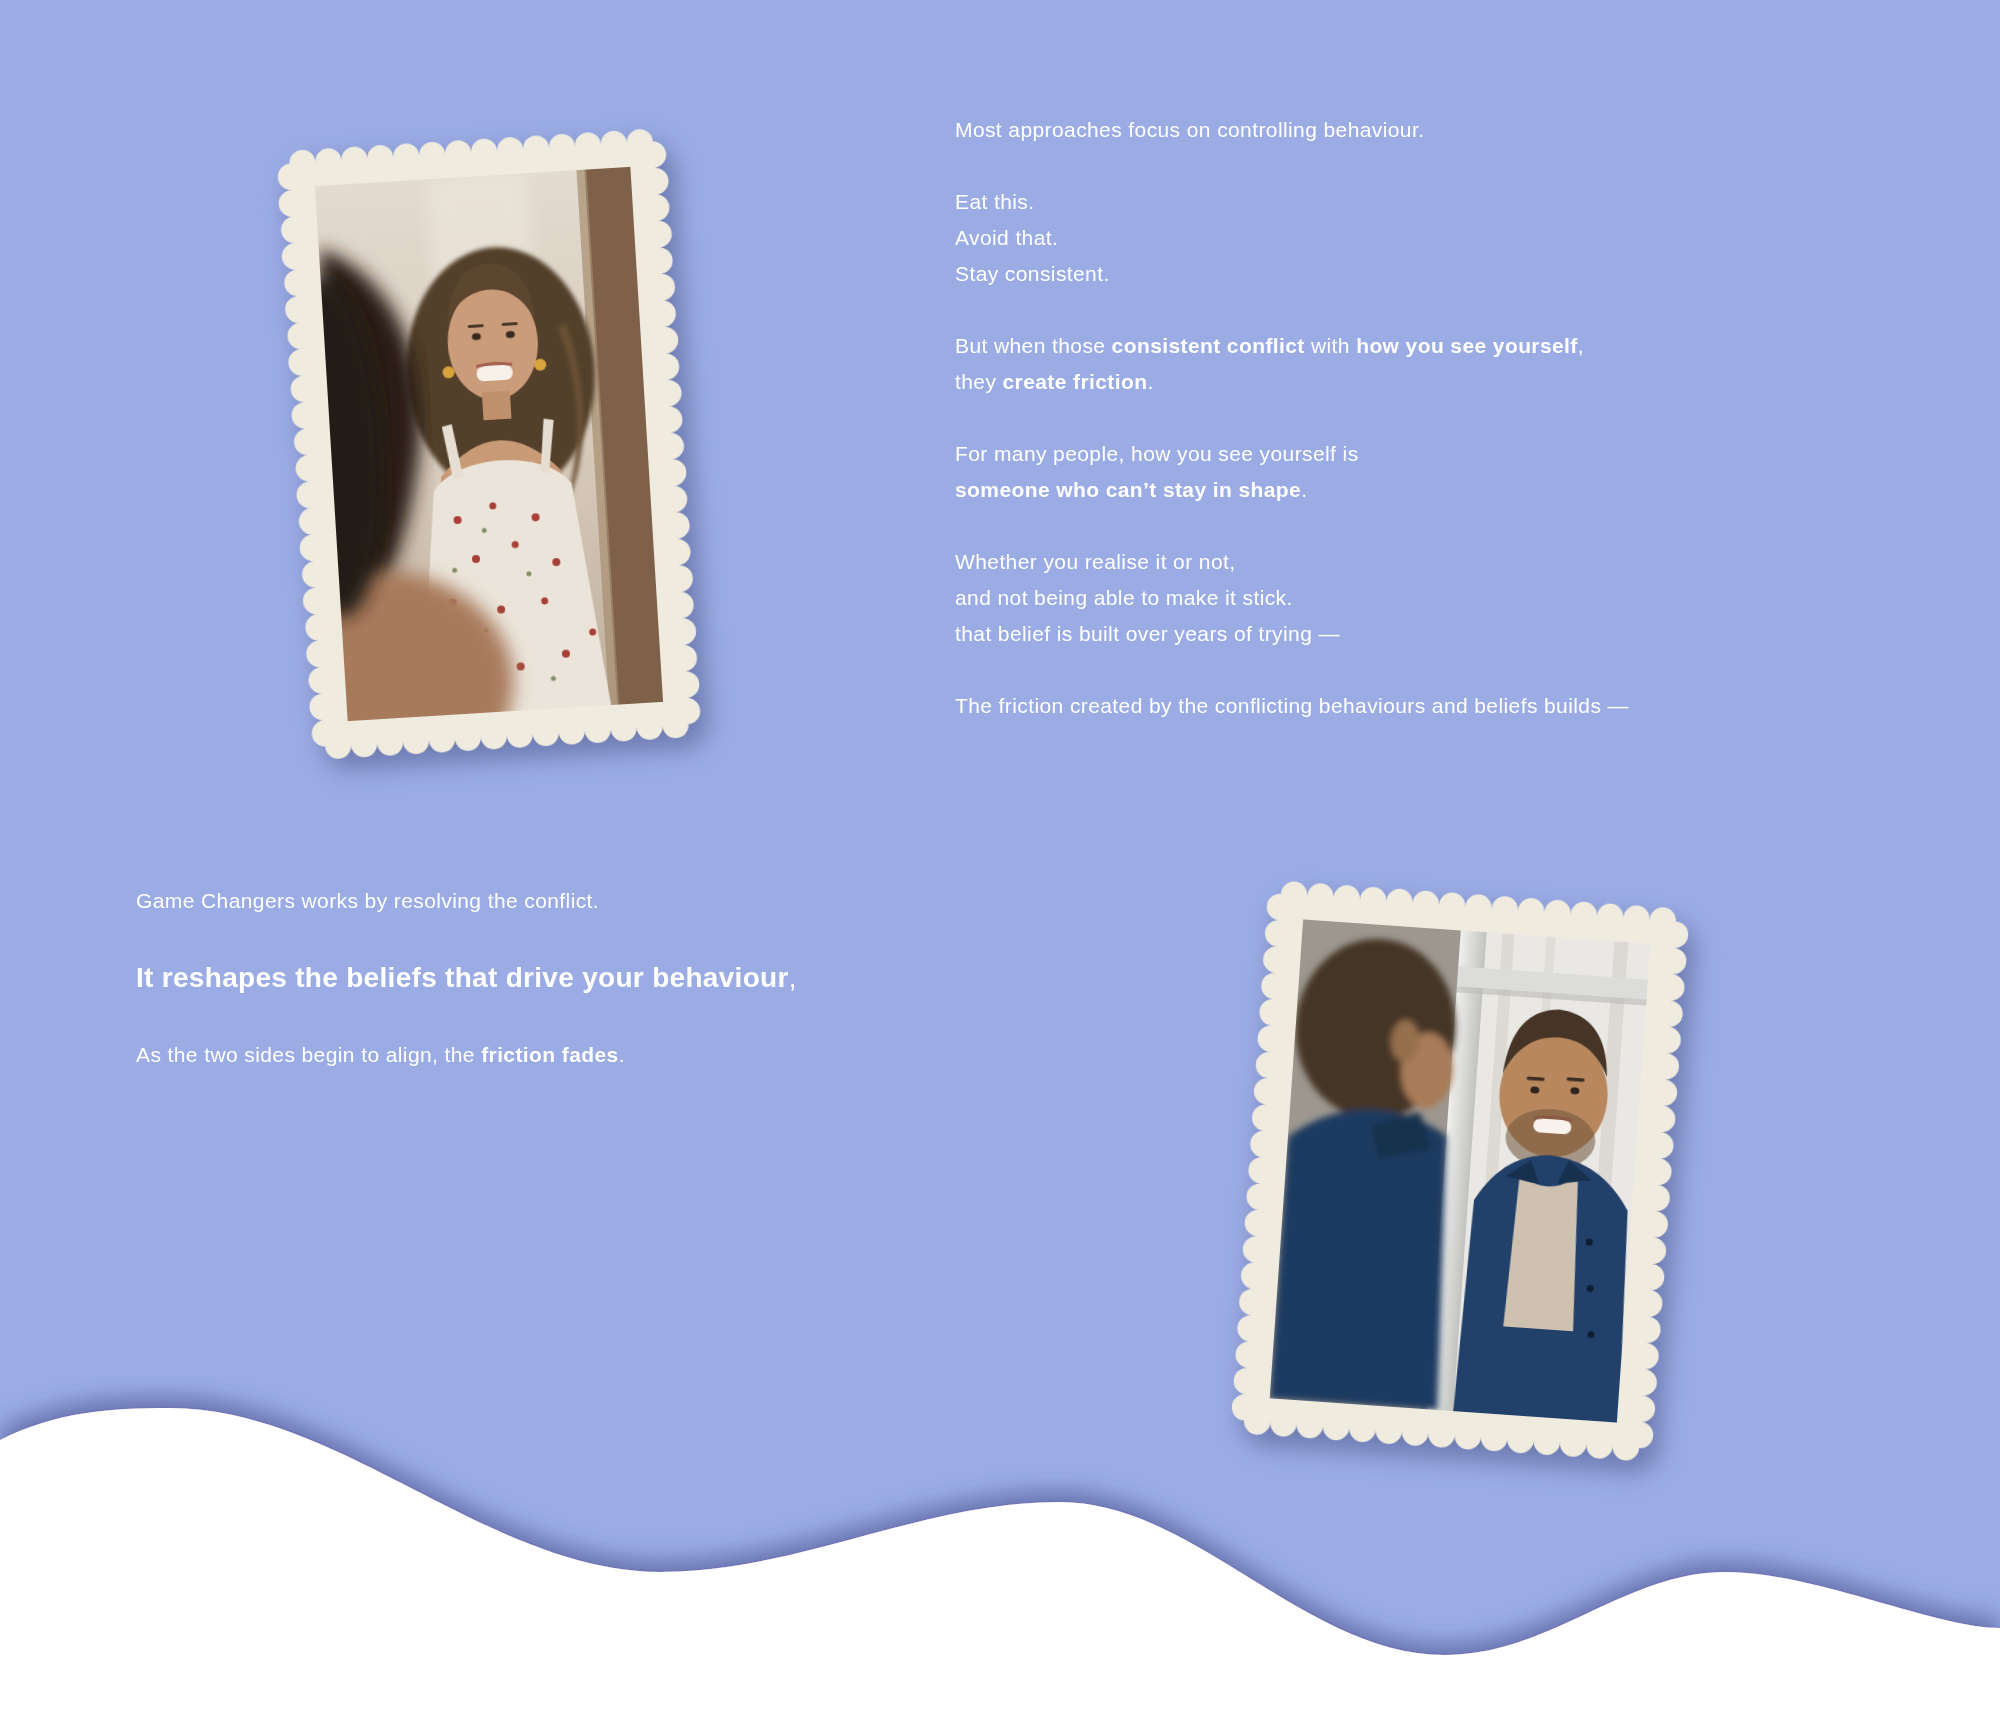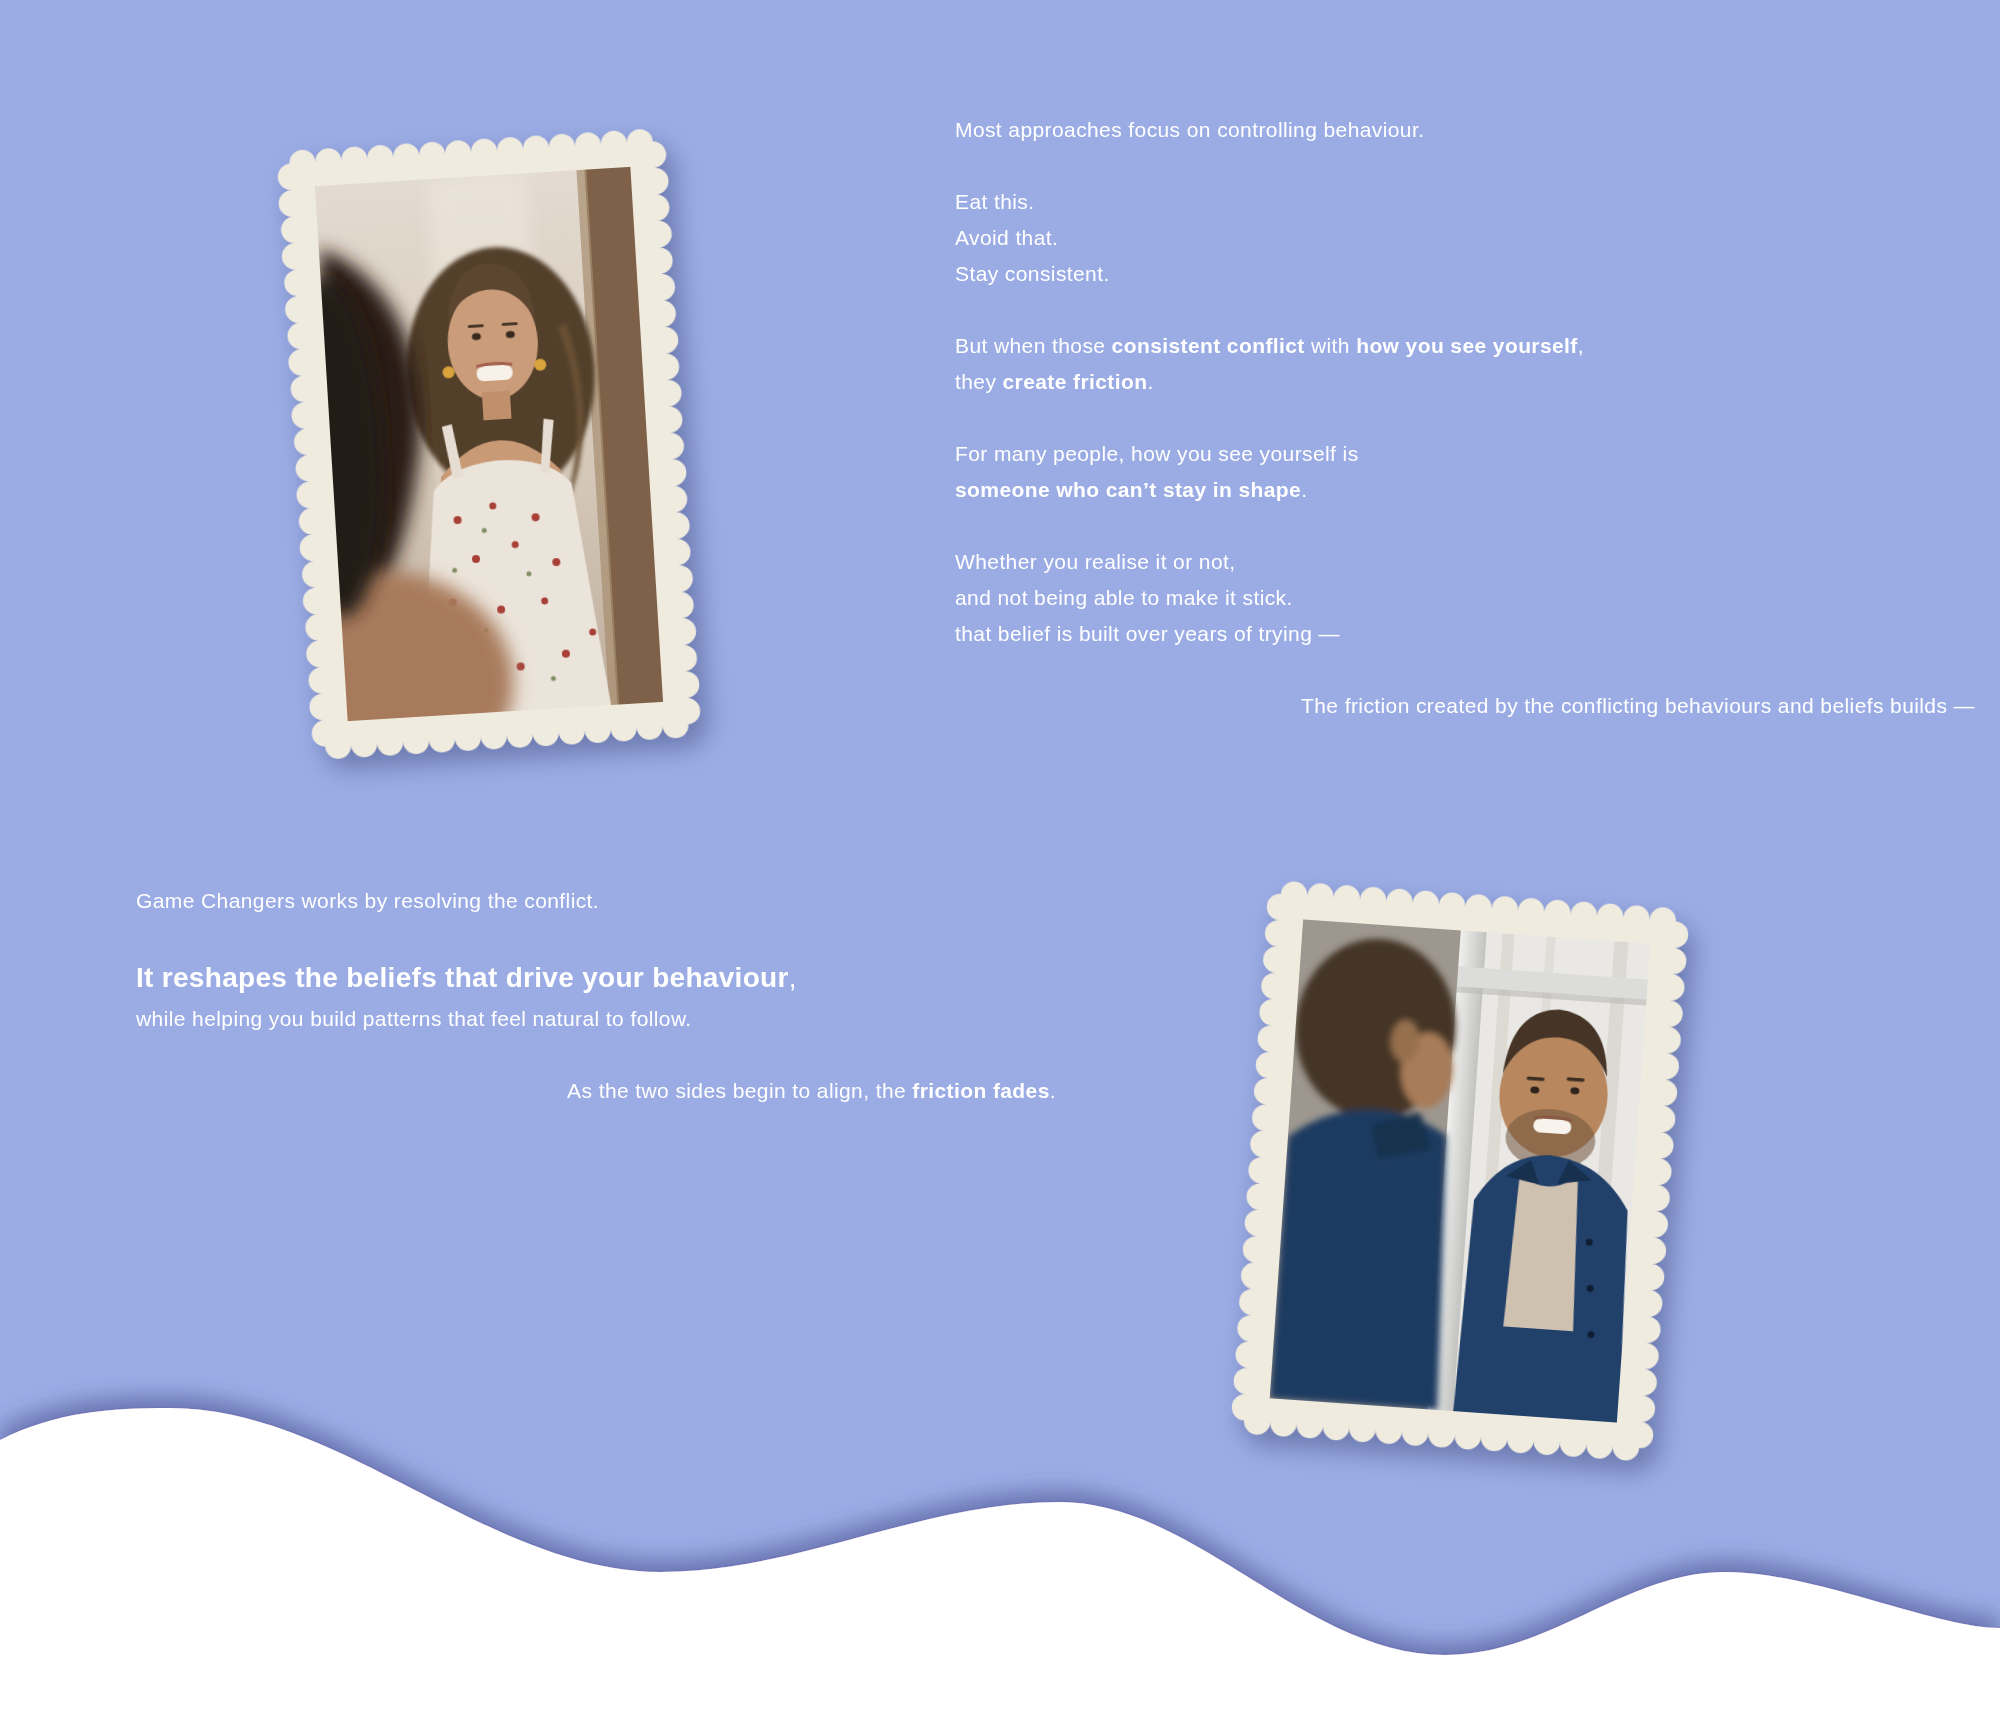--- a/index.html
+++ b/index.html
@@ -11,21 +11,21 @@
   html,body{margin:0;padding:0;}
   body{
     width:2000px;height:1728px;
     background:var(--bg);
     overflow:hidden;position:relative;
     font-family:"Liberation Sans", sans-serif;
     color:var(--txt);
   }
   .text-block{position:absolute;z-index:3;}
   .text-block .para{margin:0 0 36px 0;}
-  .text-block .para:last-child{margin-bottom:0;text-align:right;}
+  .text-block .para:last-child{margin-bottom:0;}
   .text-block .line{
     font-size:21px;line-height:36px;font-weight:400;
     letter-spacing:0.4px;color:var(--txt);
   }
   .text-block .line b{font-weight:700;}
   .text-block .line.big{
     font-size:28px;line-height:46px;letter-spacing:0.3px;
   }
   #intro-block{left:955px;top:112px;width:1020px;}
   #solution-block{left:136px;top:883px;width:920px;}
@@ -211,18 +211,17 @@
       <div class="line"><span>The friction created by the conflicting behaviours and beliefs builds —</span></div>
     </div>
   </div>
 
 <div class="text-block" id="solution-block">
     <div class="para">
       <div class="line"><span>Game Changers works by resolving the conflict.</span></div>
     </div>
     <div class="para">
       <div class="line big"><b>It reshapes the beliefs that drive your behaviour</b><span>,</span></div>
-      <div class="line"><span>while helping you build patterns that feel natural to follow.</span></div>
     </div>
     <div class="para">
       <div class="line"><span>As the two sides begin to align, the </span><b>friction fades</b><span>.</span></div>
     </div>
   </div>
 
 </body></html>

